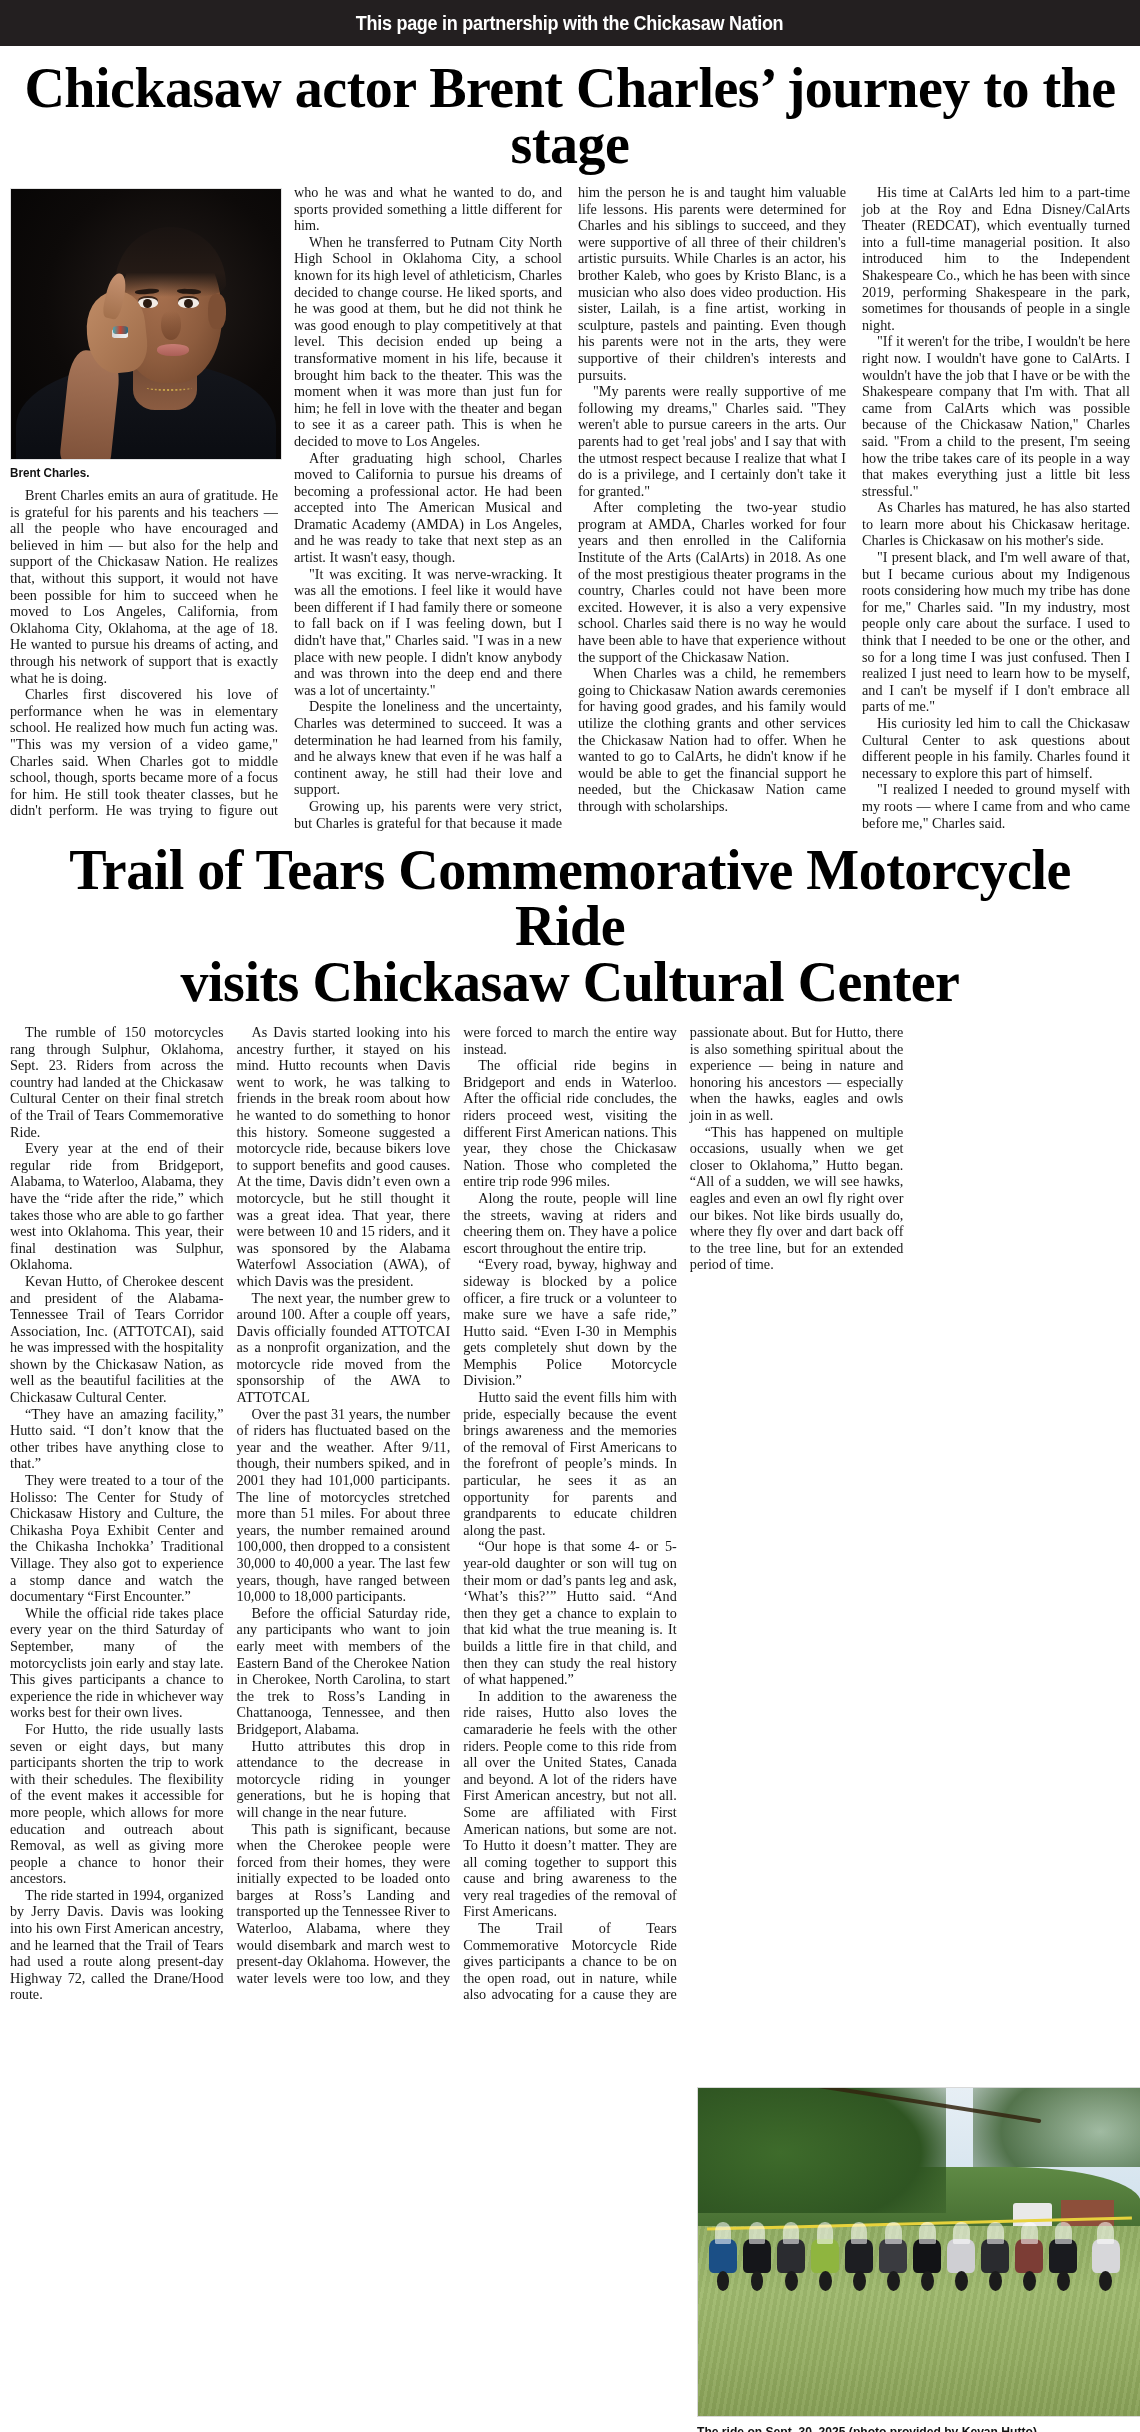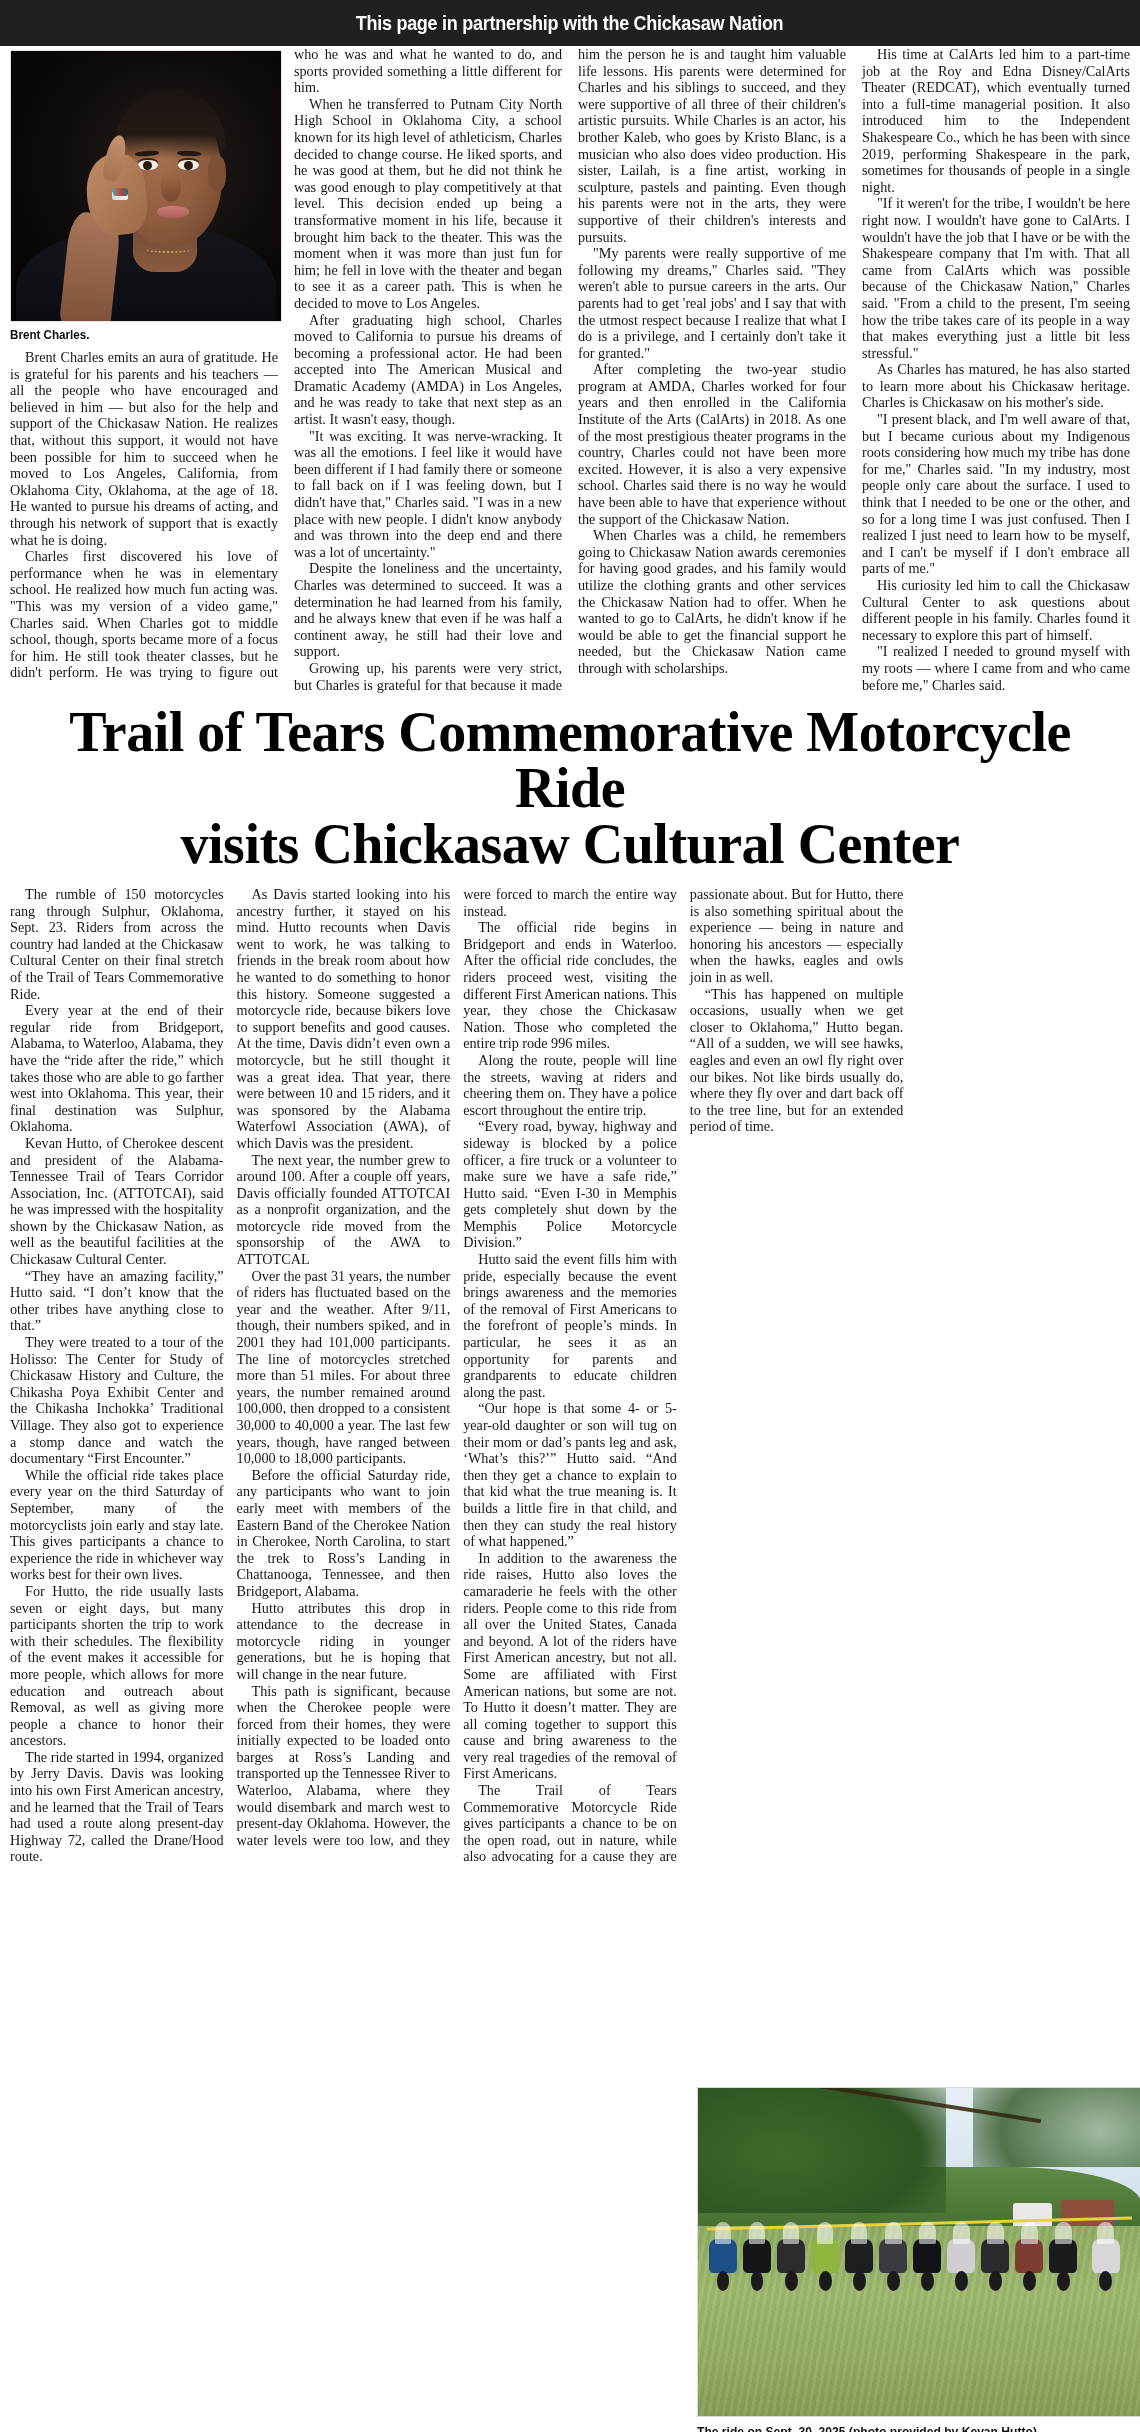--- a/index.html
+++ b/index.html
@@ -271,20 +271,21 @@
 <body>
 
 <div class="banner">
   <span class="banner-text">This page in partnership with the Chickasaw Nation</span>
 </div>
 
 <div class="page">
 
   <article>
 
+    <h1 class="headline headline-1">Chickasaw actor Brent Charles’ journey to the stage</h1>
 
     <div class="article-body cols-4">
 
       <figure class="fig-portrait">
         <div class="photo-portrait">
           <div class="pt-bg"></div>
           <div class="pt-shirt"></div>
           <div class="pt-neck"></div>
           <div class="pt-head"></div>
           <div class="pt-hair"></div>

